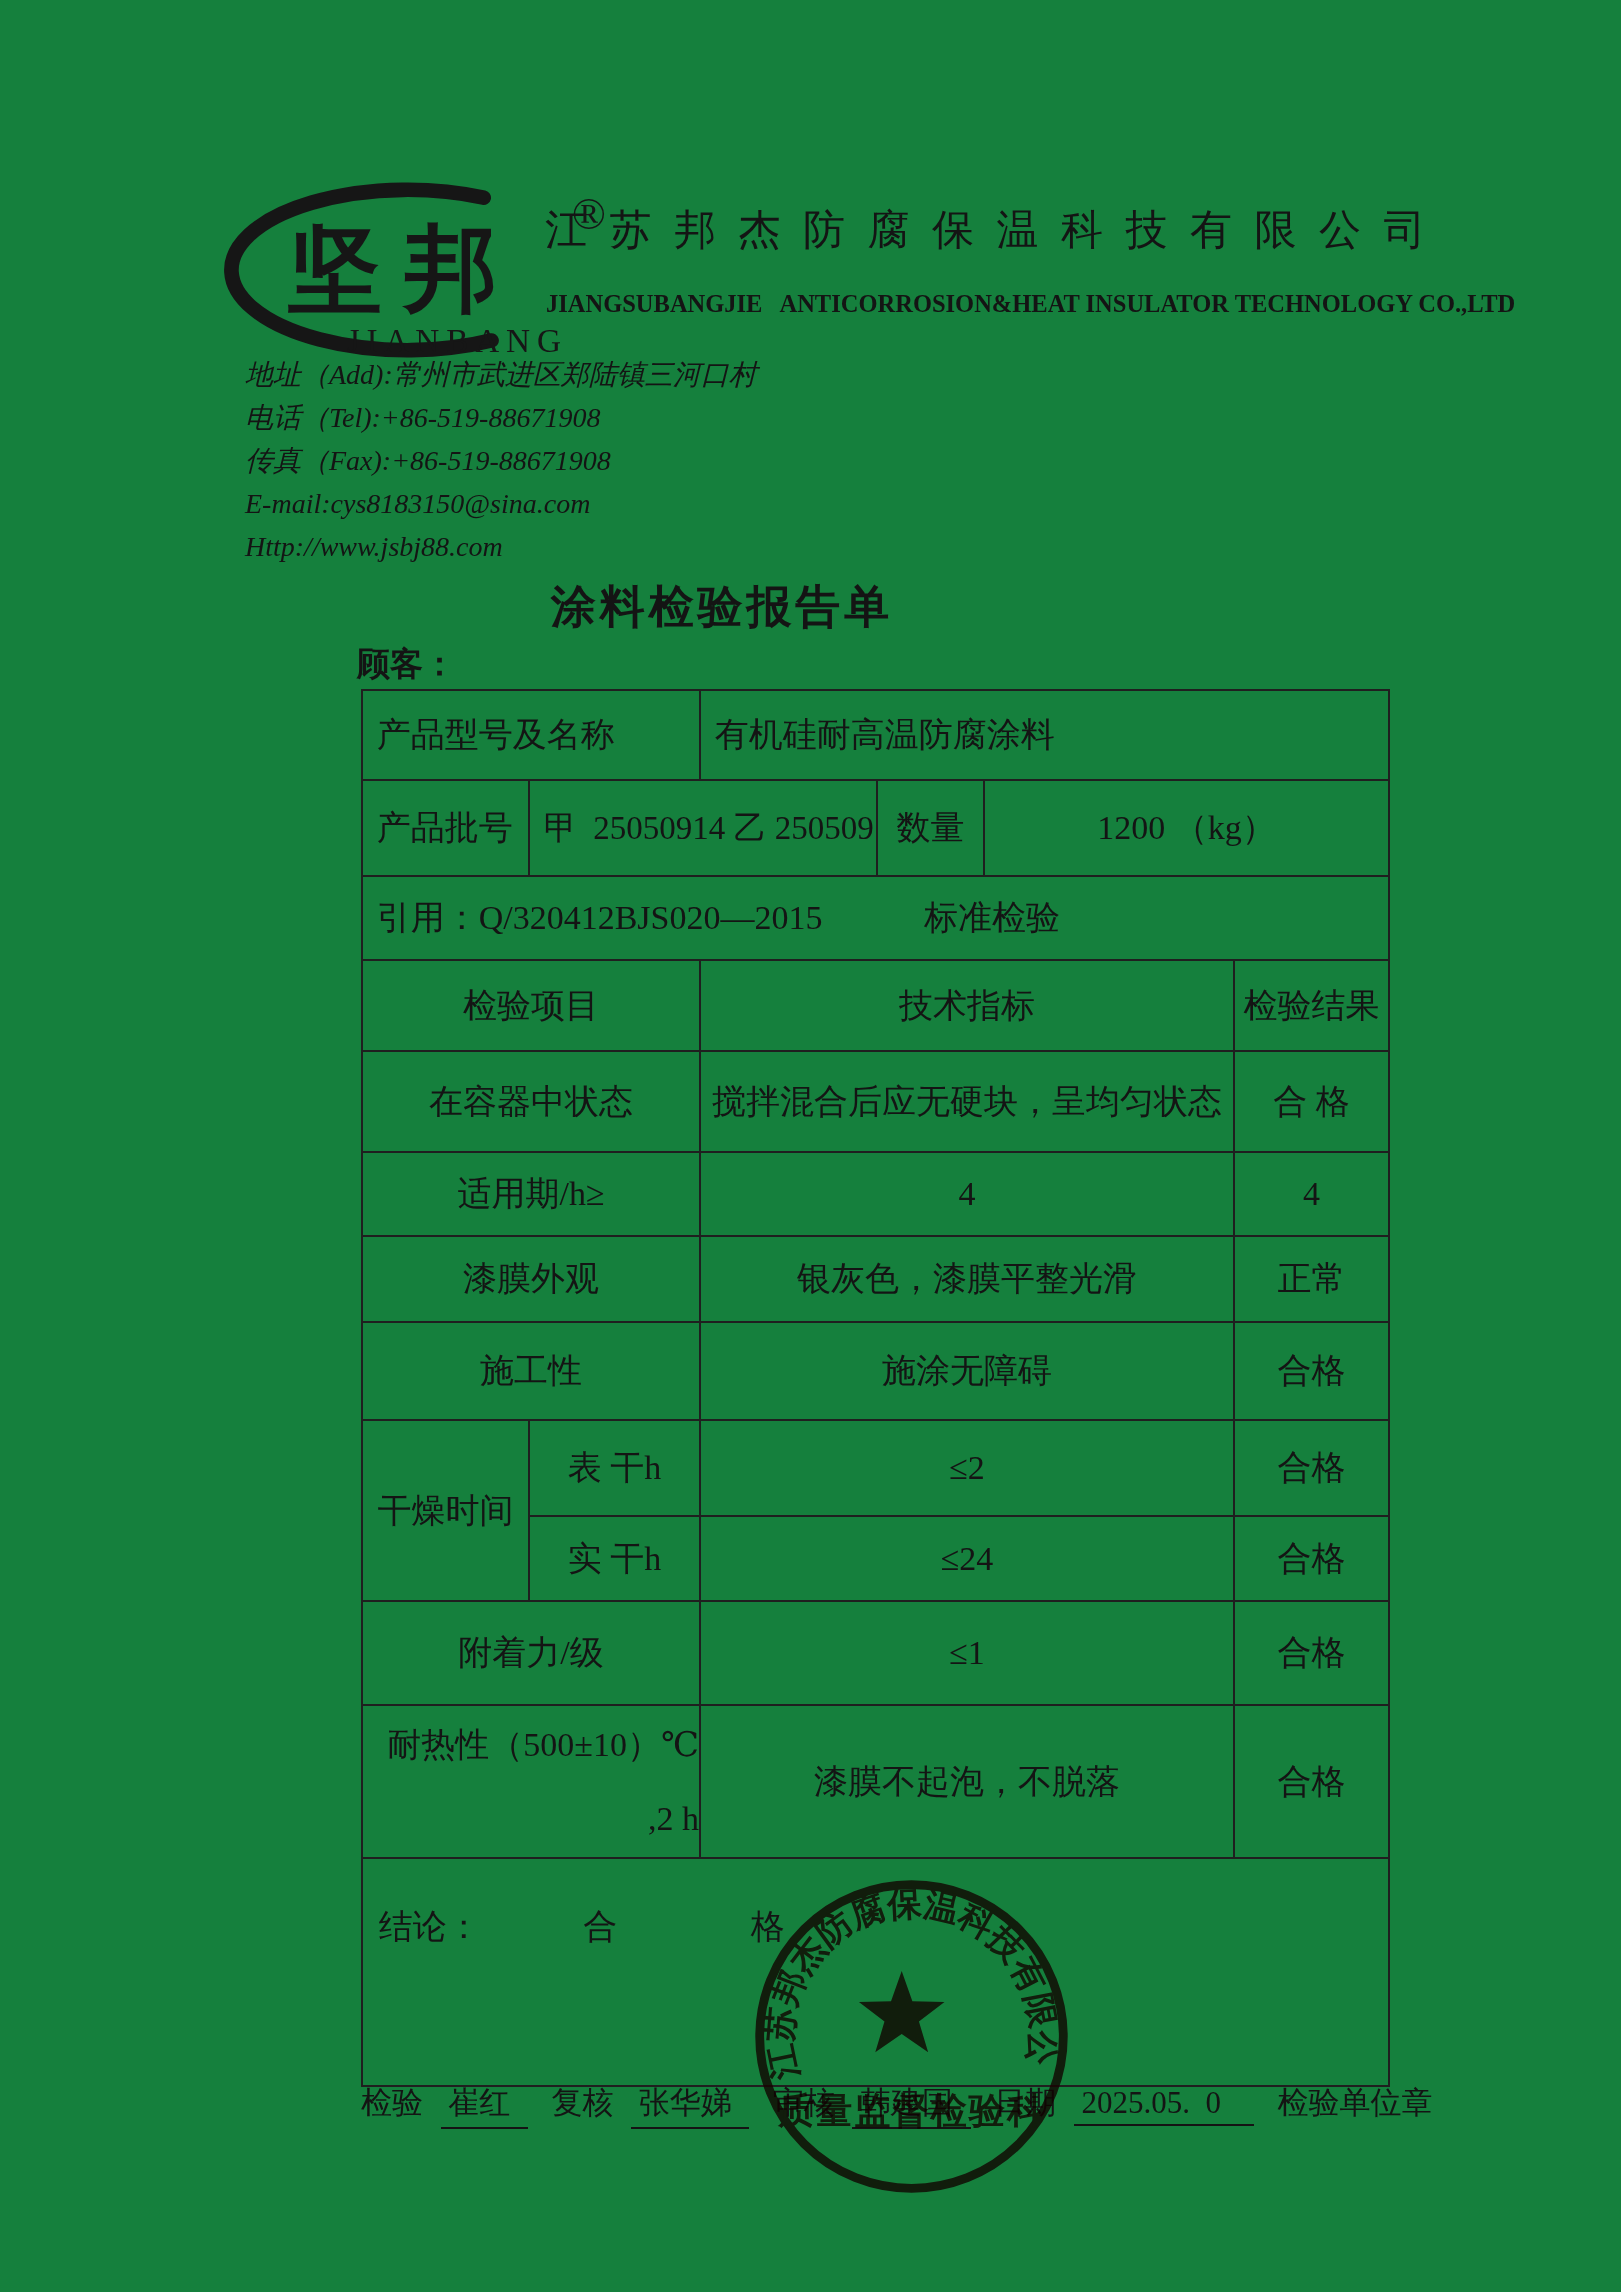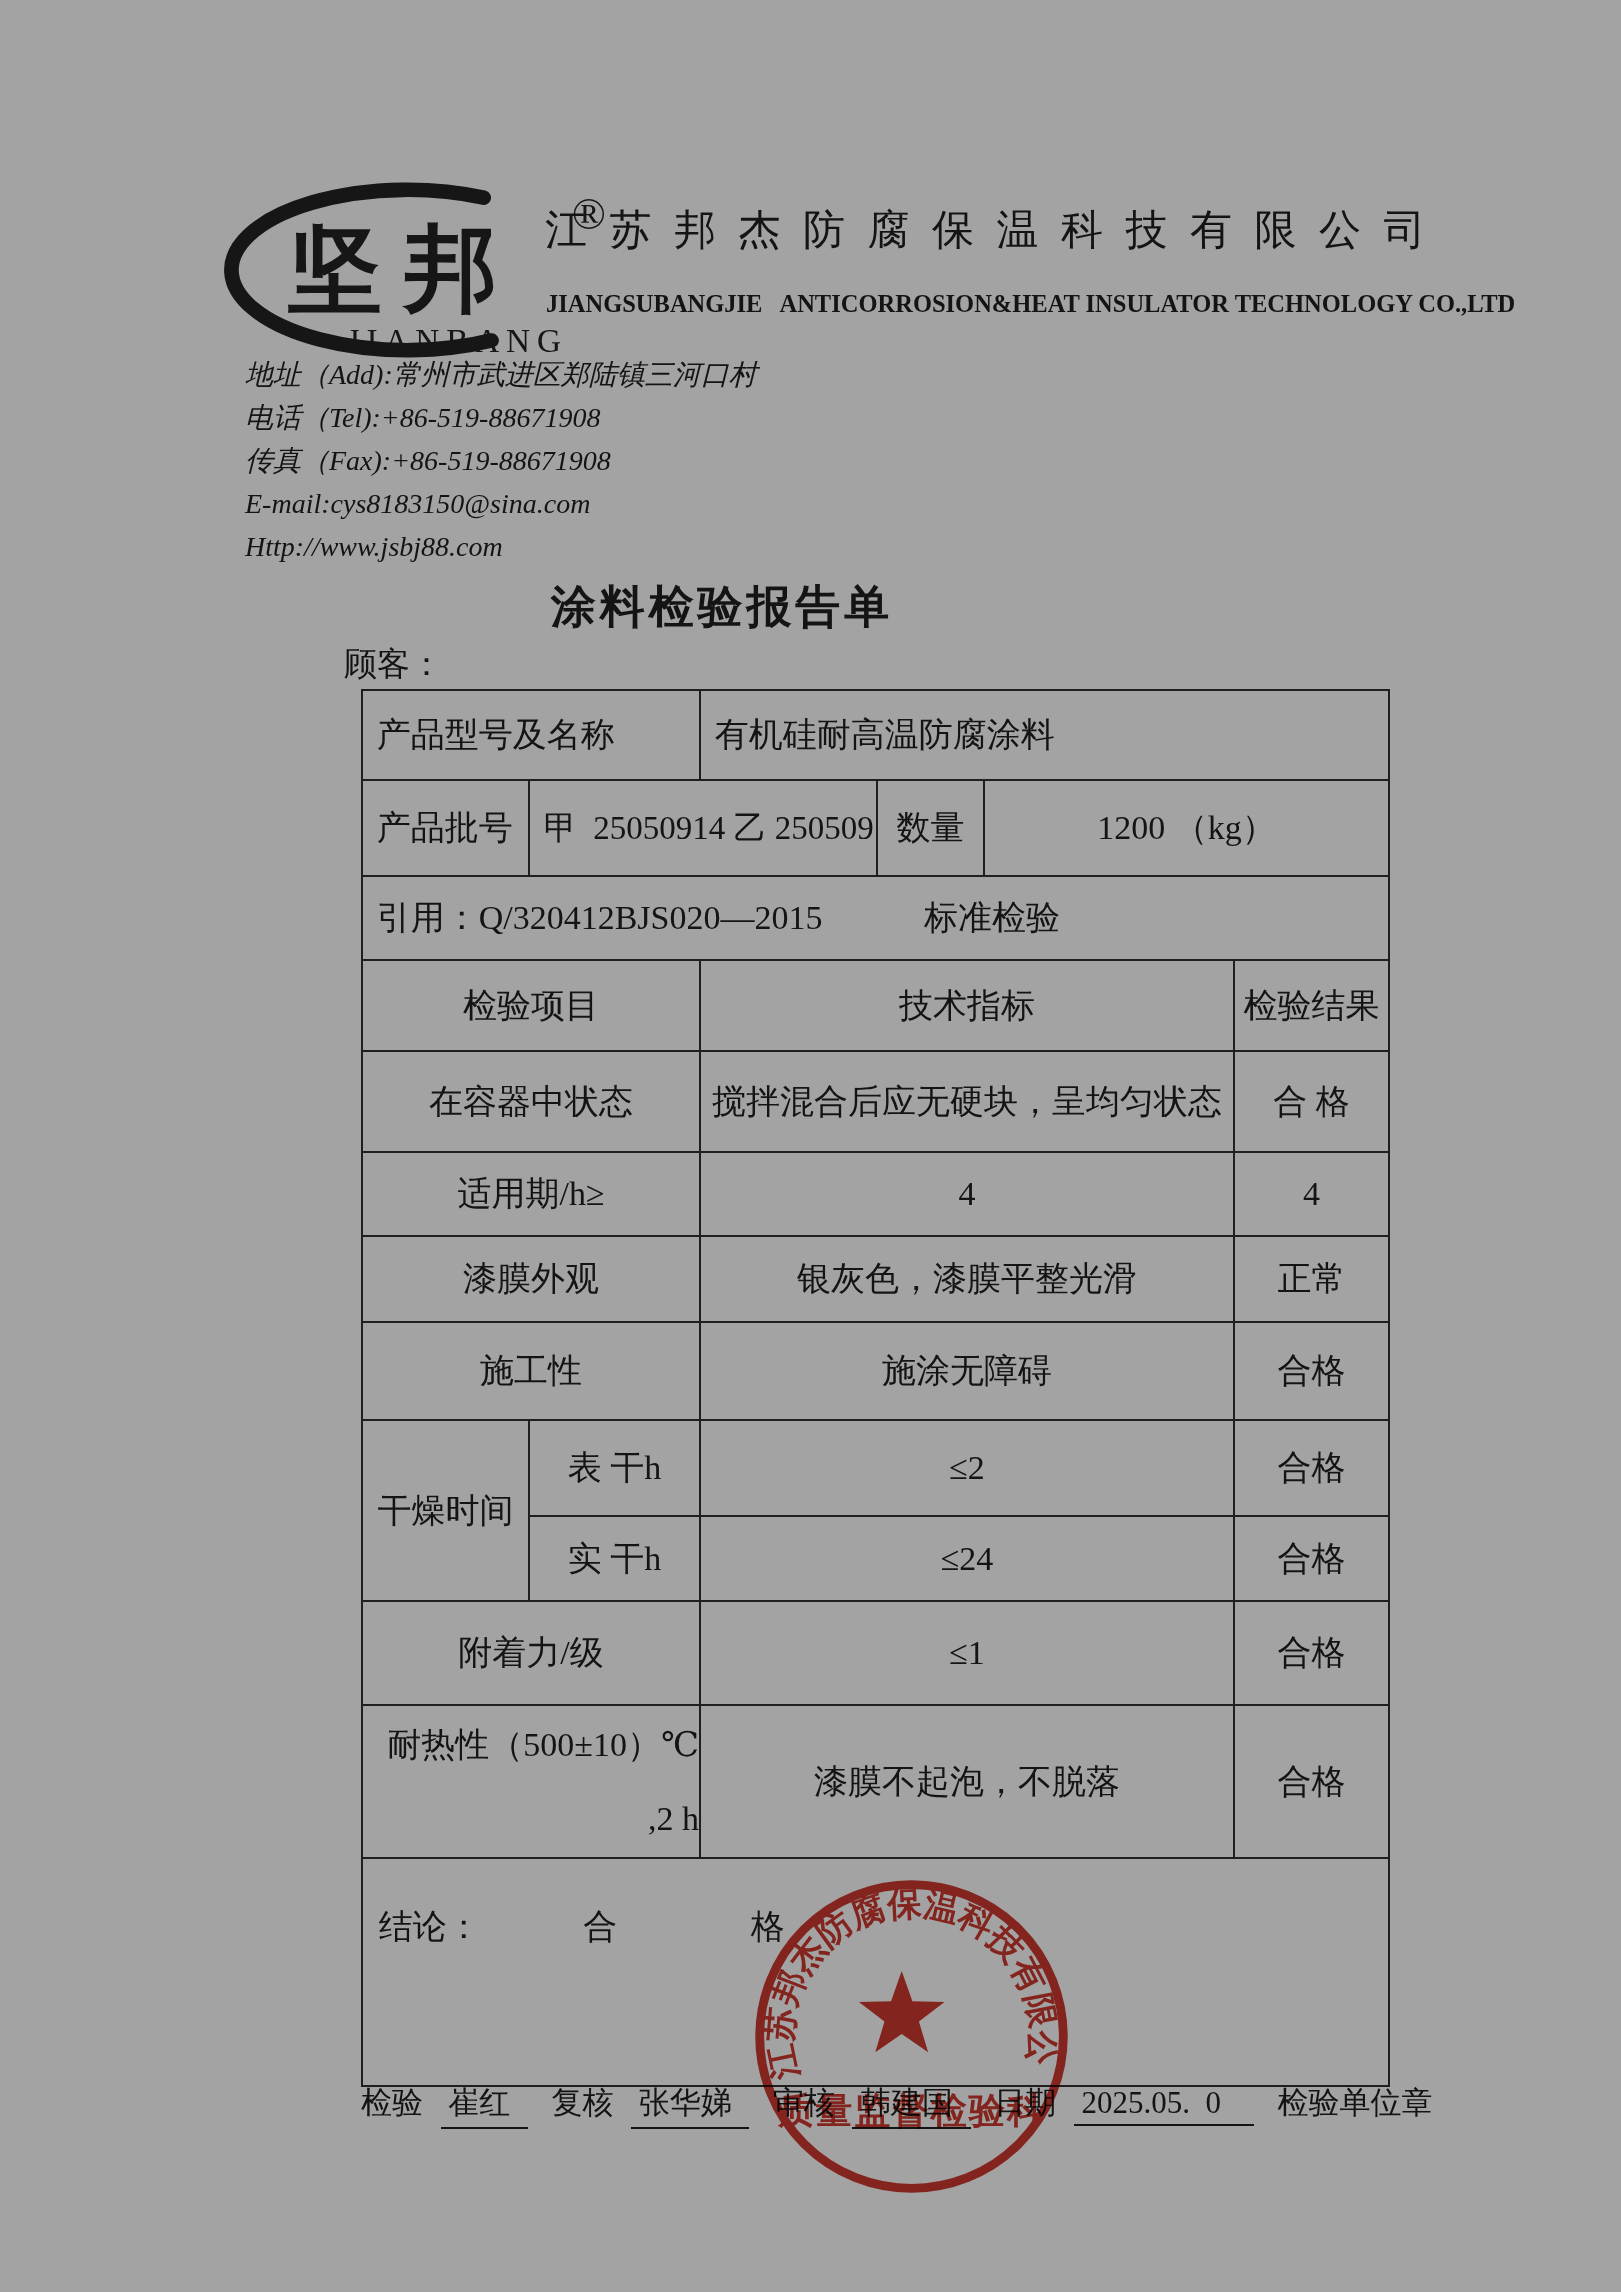--- a/index.html
+++ b/index.html
@@ -1,20 +1,20 @@
 <!DOCTYPE html>
 <html><head>
 <meta charset="utf-8">
 <style>
   html,body{margin:0;padding:0;background:#e8e8e8;}
   .page{
     position:relative;
     width:1621px;height:2293px;
     margin:0 auto;
-    background:#a3a3a3;
+    background:#15803d;
     font-family:"Liberation Serif","DejaVu Serif",serif;
     color:#141414;
     overflow:hidden;
   }
   .abs{position:absolute;}
 
   
   .logo-wrap{left:172px;top:182px;width:461px;height:181px;}
   .company-cn{
     left:545px;top:202px;width:941px;
@@ -25,21 +25,21 @@
     left:546px;top:290px;width:941px;
     font-size:24.5px;font-weight:bold;white-space:pre;letter-spacing:0px;
   }
   .contact{left:245px;top:353px;width:686px;font-size:28px;line-height:43px;font-style:italic;}
   .contact div{white-space:nowrap;}
 
   .report-title{
     left:379px;top:577px;width:686px;text-align:center;
     font-size:45px;font-weight:bold;letter-spacing:3.9px;
   }
-  .customer{left:344px;top:642px;font-size:33px;}
+  .customer{left:357px;top:642px;font-size:33px;font-weight:bold;}
 
   
   .tbl-wrap{left:361px;top:689px;}
   table.rpt{
     border-collapse:collapse;table-layout:fixed;
     width:1026px;
     font-size:34px;color:#141414;
   }
   table.rpt td{
     border:2px solid #1f1f1f;

